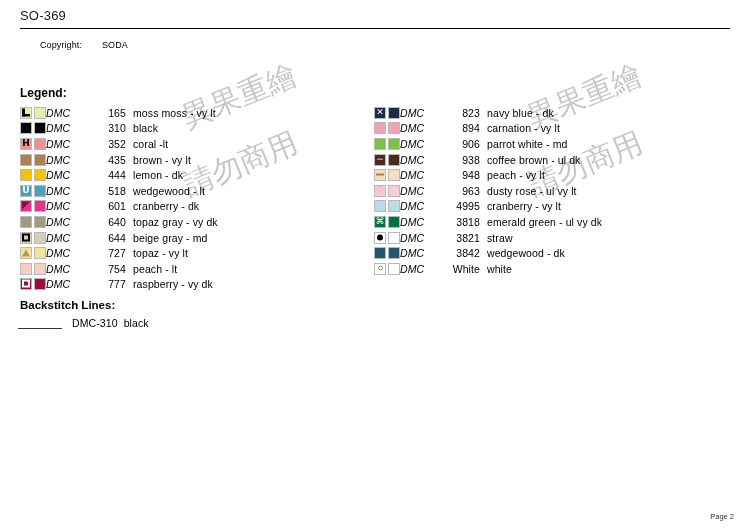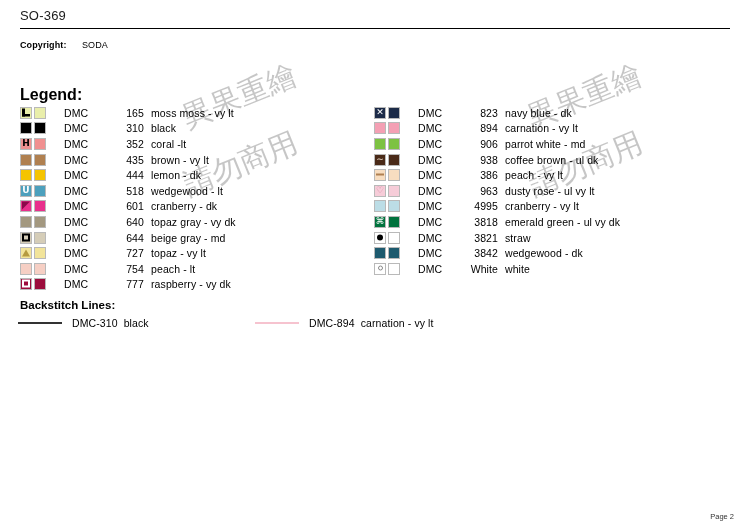--- a/index.html
+++ b/index.html
@@ -66,33 +66,34 @@
 
   .meta {
     position: absolute;
     left: 20px;
     top: 40px;
     font-size: 9px;
     line-height: 11.6px;
   }
   .meta-row { display: flex; }
   .meta-label {
-    font-weight: bold;
+    font-weight: normal;
     width: 62px;
     flex: 0 0 62px;
     letter-spacing: 0.1px;
+    margin-left: 20px;
   }
   .meta-value { white-space: pre; letter-spacing: 0.1px; }
 
   
   .legend-heading {
     position: absolute;
     left: 20px;
     top: 86px;
-    font-size: 16px;
+    font-size: 12px;
     font-weight: bold;
   }
   .legend-col {
     position: absolute;
     top: 105px;
     font-size: 10.5px;
   }
   .legend-col.left  { left: 20px; }
   .legend-col.right { left: 374px; }
 
@@ -117,24 +118,25 @@
   }
   .color-cell {
     width: 12px;
     height: 12px;
     flex: 0 0 12px;
     border: 1px solid #b9b9b9;
     box-sizing: border-box;
     margin-left: 2px;
   }
   .brand {
-    margin-left: 18px;
+    margin-left: 0;
     width: 34px;
     flex: 0 0 34px;
     letter-spacing: 0.1px;
+    font-style: italic;
   }
   .code {
     width: 46px;
     flex: 0 0 46px;
     text-align: right;
     letter-spacing: 0.1px;
   }
   .cname {
     margin-left: 7px;
     white-space: nowrap;
@@ -190,21 +192,21 @@
     font-size: 11.5px;
     font-weight: bold;
   }
   .bs-row {
     position: absolute;
     top: 317px;
     display: flex;
     align-items: center;
     font-size: 10.5px;
   }
-  .bs-row.one { left: 18px; }
+  .bs-row.one { left: 18px; align-items: flex-end; }
   .bs-row.two { left: 255px; }
   .bs-line {
     width: 44px;
     height: 1.4px;
     flex: 0 0 44px;
   }
   .bs-label {
     margin-left: 10px;
     white-space: pre;
     letter-spacing: 0.1px;
@@ -383,21 +385,21 @@
         <span class="brand">DMC</span>
         <span class="code">938</span>
         <span class="cname">coffee brown - ul dk</span>
       </div>
       <div class="legend-row">
         <span class="sym-cell" style="background: rgb(247, 221, 192); color: rgb(176, 128, 80);">
           <span class="glyph glyph-dash"></span>
         </span>
         <span class="color-cell" style="background: rgb(247, 221, 192);"></span>
         <span class="brand">DMC</span>
-        <span class="code">386</span>
+        <span class="code">948</span>
         <span class="cname">peach - vy lt</span>
       </div>
       <div class="legend-row">
         <span class="sym-cell" style="background: rgb(246, 204, 216); color: rgb(208, 128, 160); font-weight: normal;">♡</span>
         <span class="color-cell" style="background: rgb(246, 204, 216);"></span>
         <span class="brand">DMC</span>
         <span class="code">963</span>
         <span class="cname">dusty rose - ul vy lt</span>
       </div>
       <div class="legend-row">
@@ -444,20 +446,16 @@
         <span class="cname">white</span>
       </div>
     </div>
 
   <div class="bs-heading">Backstitch Lines:</div>
 
   <div class="bs-row one">
     <span class="bs-line" id="bs-line-0" style="background: rgb(51, 51, 51);"></span>
     <span class="bs-label">DMC-310  black</span>
   </div>
-  <div class="bs-row two">
-    <span class="bs-line" id="bs-line-1" style="background: rgb(246, 195, 207);"></span>
-    <span class="bs-label">DMC-894  carnation - vy lt</span>
-  </div>
 
   <div class="footer">Page 2</div>
 
 </div>
 
 </body></html>

